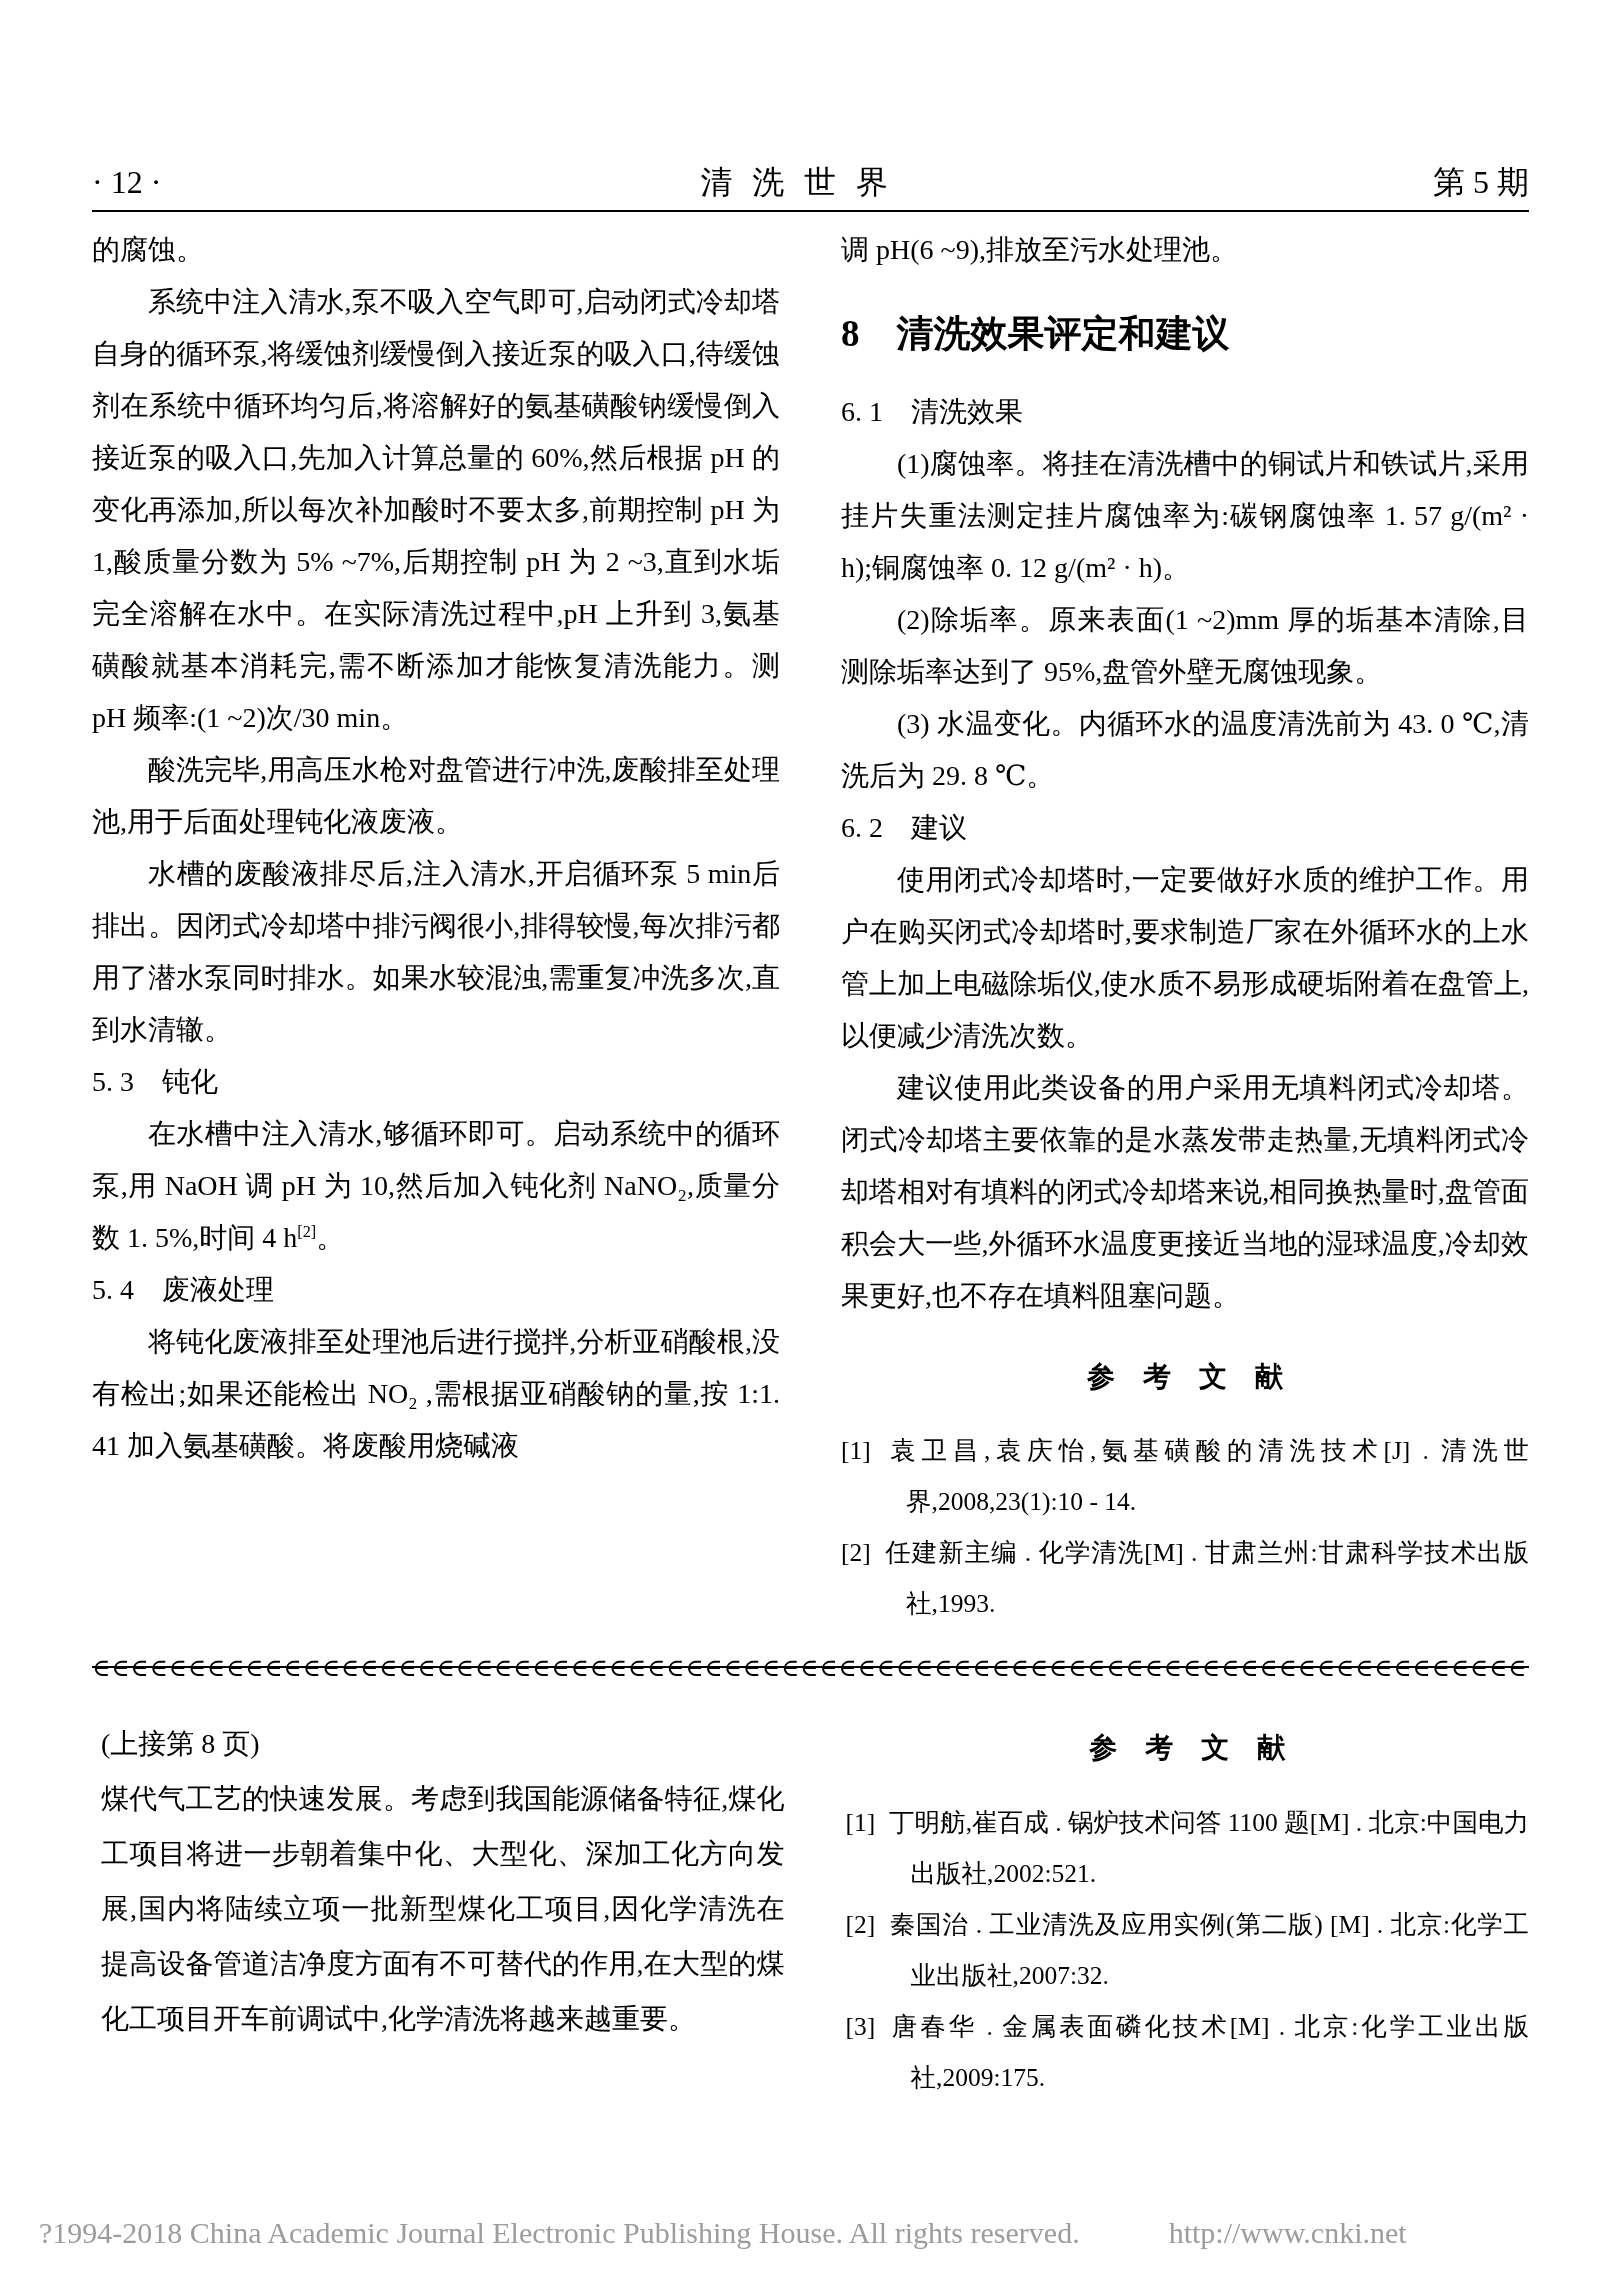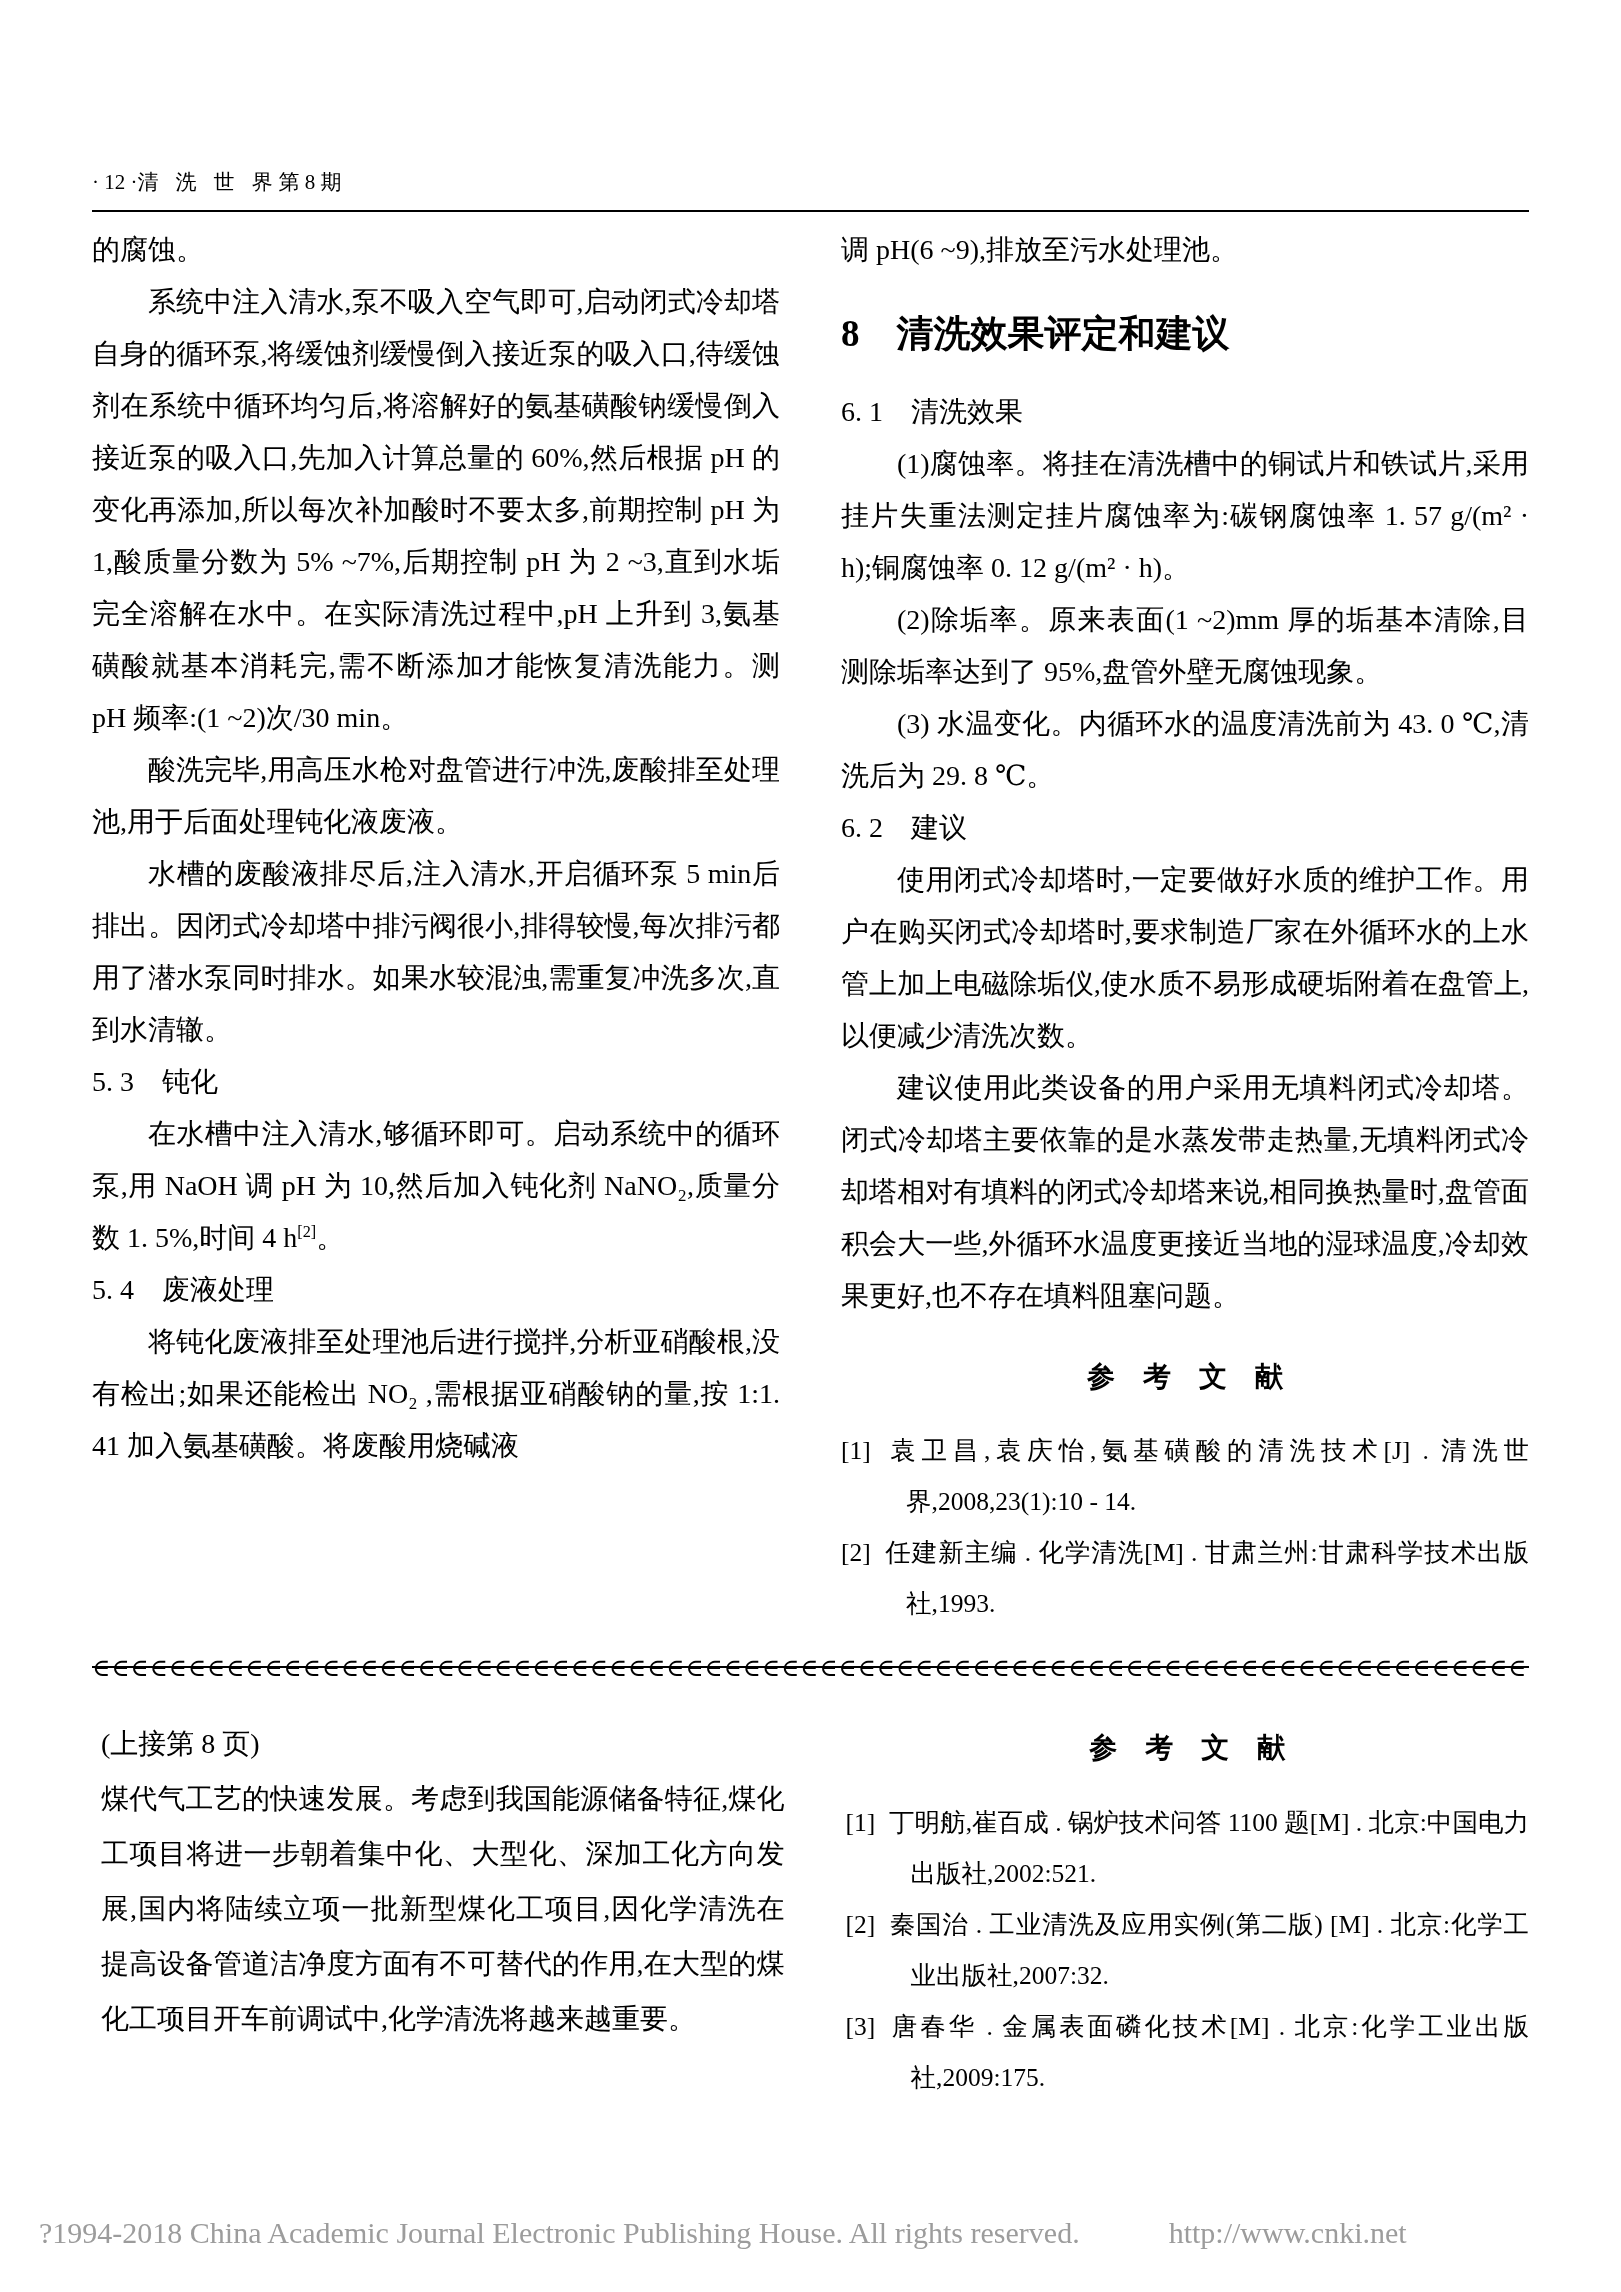--- a/index.html
+++ b/index.html
@@ -9,23 +9,23 @@
     margin:0 auto;
     background:#ffffff;
     color:#000;
     font-family:"Liberation Serif","DejaVu Serif",serif;
     box-sizing:border-box;
     padding:0 92px;
     overflow:hidden;
   }
   
   .hdr {
-    display:flex; justify-content:flex-start; align-items:baseline;
+    display:flex; justify-content:space-between; align-items:baseline;
     padding-top:167px;
-    font-size:21px; line-height:31px;
+    font-size:32px; line-height:31px;
   }
   .hdr-center { letter-spacing:5.9px; }
   .hdr-rule { border-top:2.9px solid #000; margin-top:11.8px; }
 
   
   .columns { display:flex; gap:61px; }
   .col { flex:1 1 0; min-width:0; }
 
   .upper { padding-top:12.7px; min-height:1402px; }
 
@@ -82,21 +82,21 @@
   }
 </style>
 </head>
 <body>
 
 <div class="page">
 
   <div class="hdr">
     <span class="hdr-left">· 12 ·</span>
     <span class="hdr-center">清 洗 世 界</span>
-    <span class="hdr-right">第 8 期</span>
+    <span class="hdr-right">第 5 期</span>
   </div>
   <div class="hdr-rule"></div>
 
   <div class="columns upper">
 
     <div class="col">
       <p class="noind">的腐蚀。</p>
       <p>系统中注入清水,泵不吸入空气即可,启动闭式冷却塔自身的循环泵,将缓蚀剂缓慢倒入接近泵的吸入口,待缓蚀剂在系统中循环均匀后,将溶解好的氨基磺酸钠缓慢倒入接近泵的吸入口,先加入计算总量的 60%,然后根据 pH 的变化再添加,所以每次补加酸时不要太多,前期控制 pH 为 1,酸质量分数为 5% ~7%,后期控制 pH 为 2 ~3,直到水垢完全溶解在水中。在实际清洗过程中,pH 上升到 3,氨基磺酸就基本消耗完,需不断添加才能恢复清洗能力。测 pH 频率:(1 ~2)次/30 min。</p>
       <p>酸洗完毕,用高压水枪对盘管进行冲洗,废酸排至处理池,用于后面处理钝化液废液。</p>
       <p>水槽的废酸液排尽后,注入清水,开启循环泵 5 min后排出。因闭式冷却塔中排污阀很小,排得较慢,每次排污都用了潜水泵同时排水。如果水较混浊,需重复冲洗多次,直到水清辙。</p>

